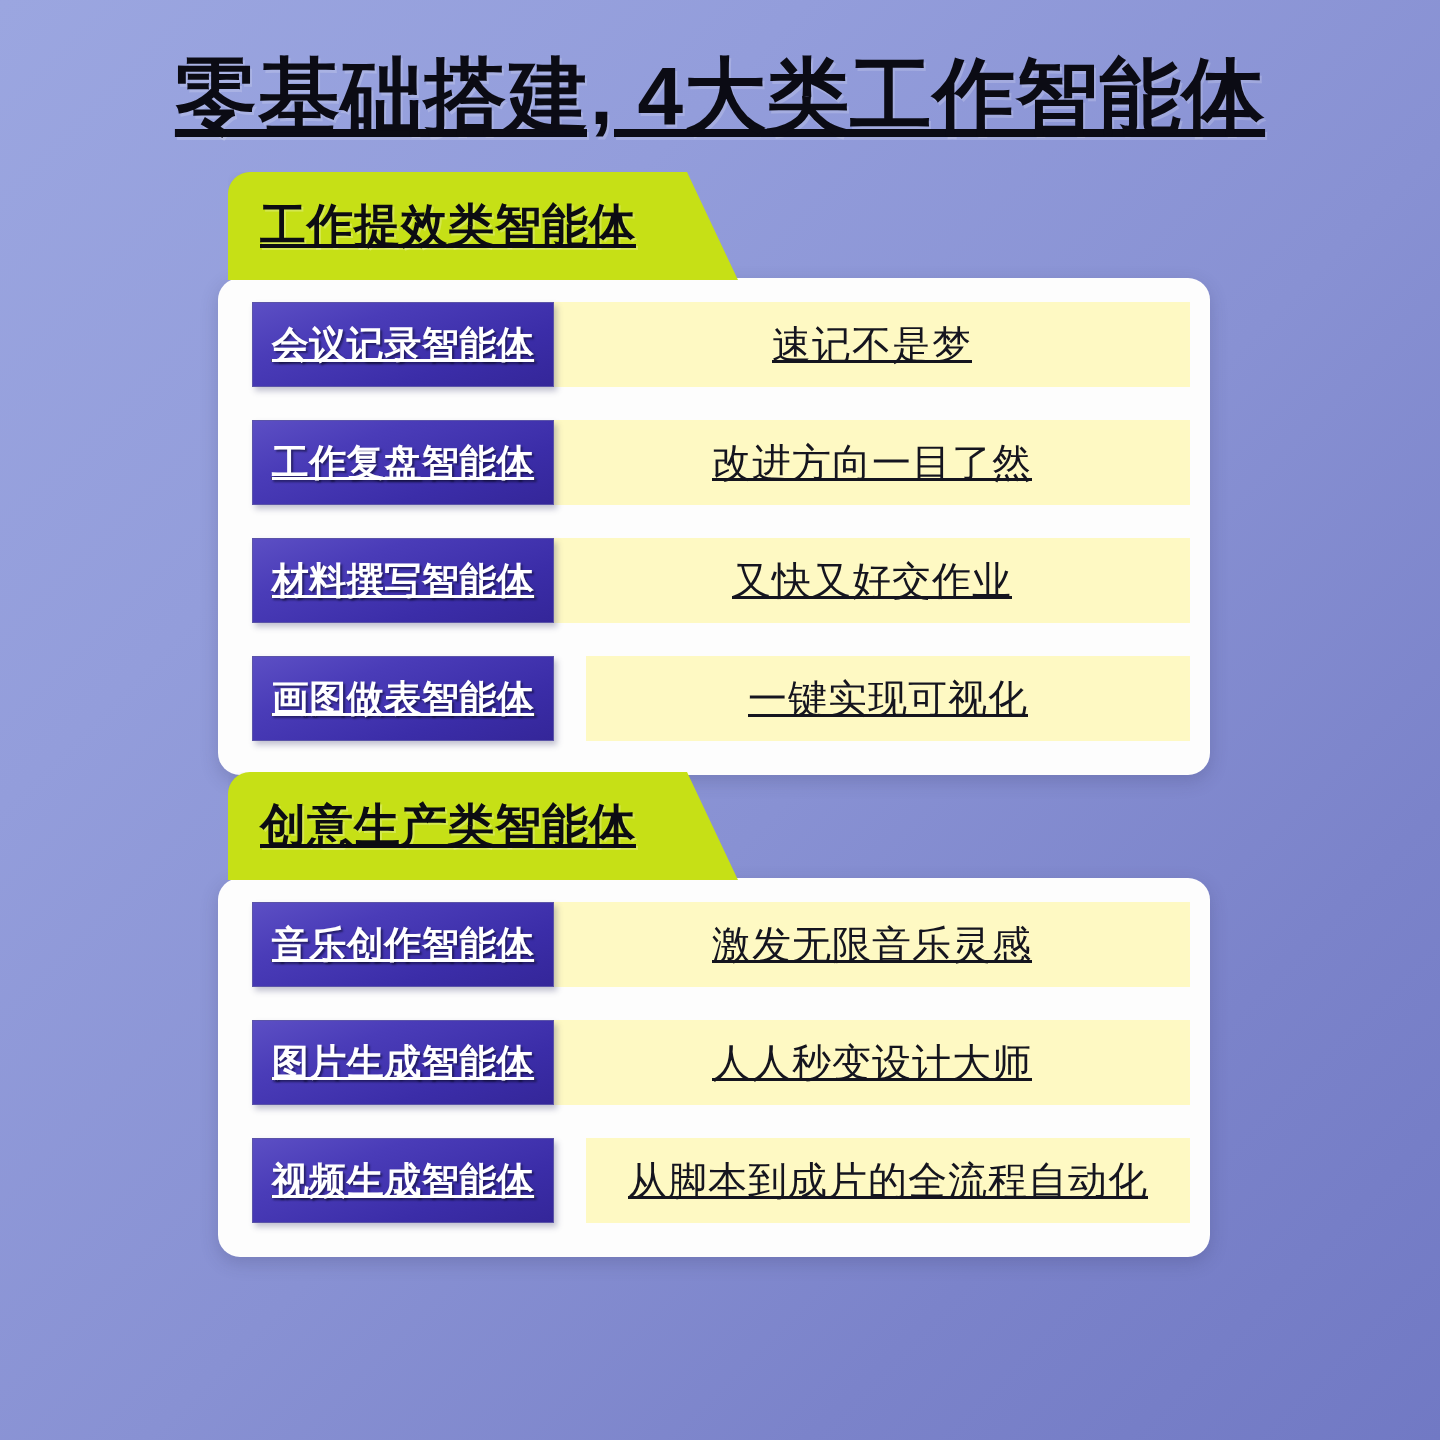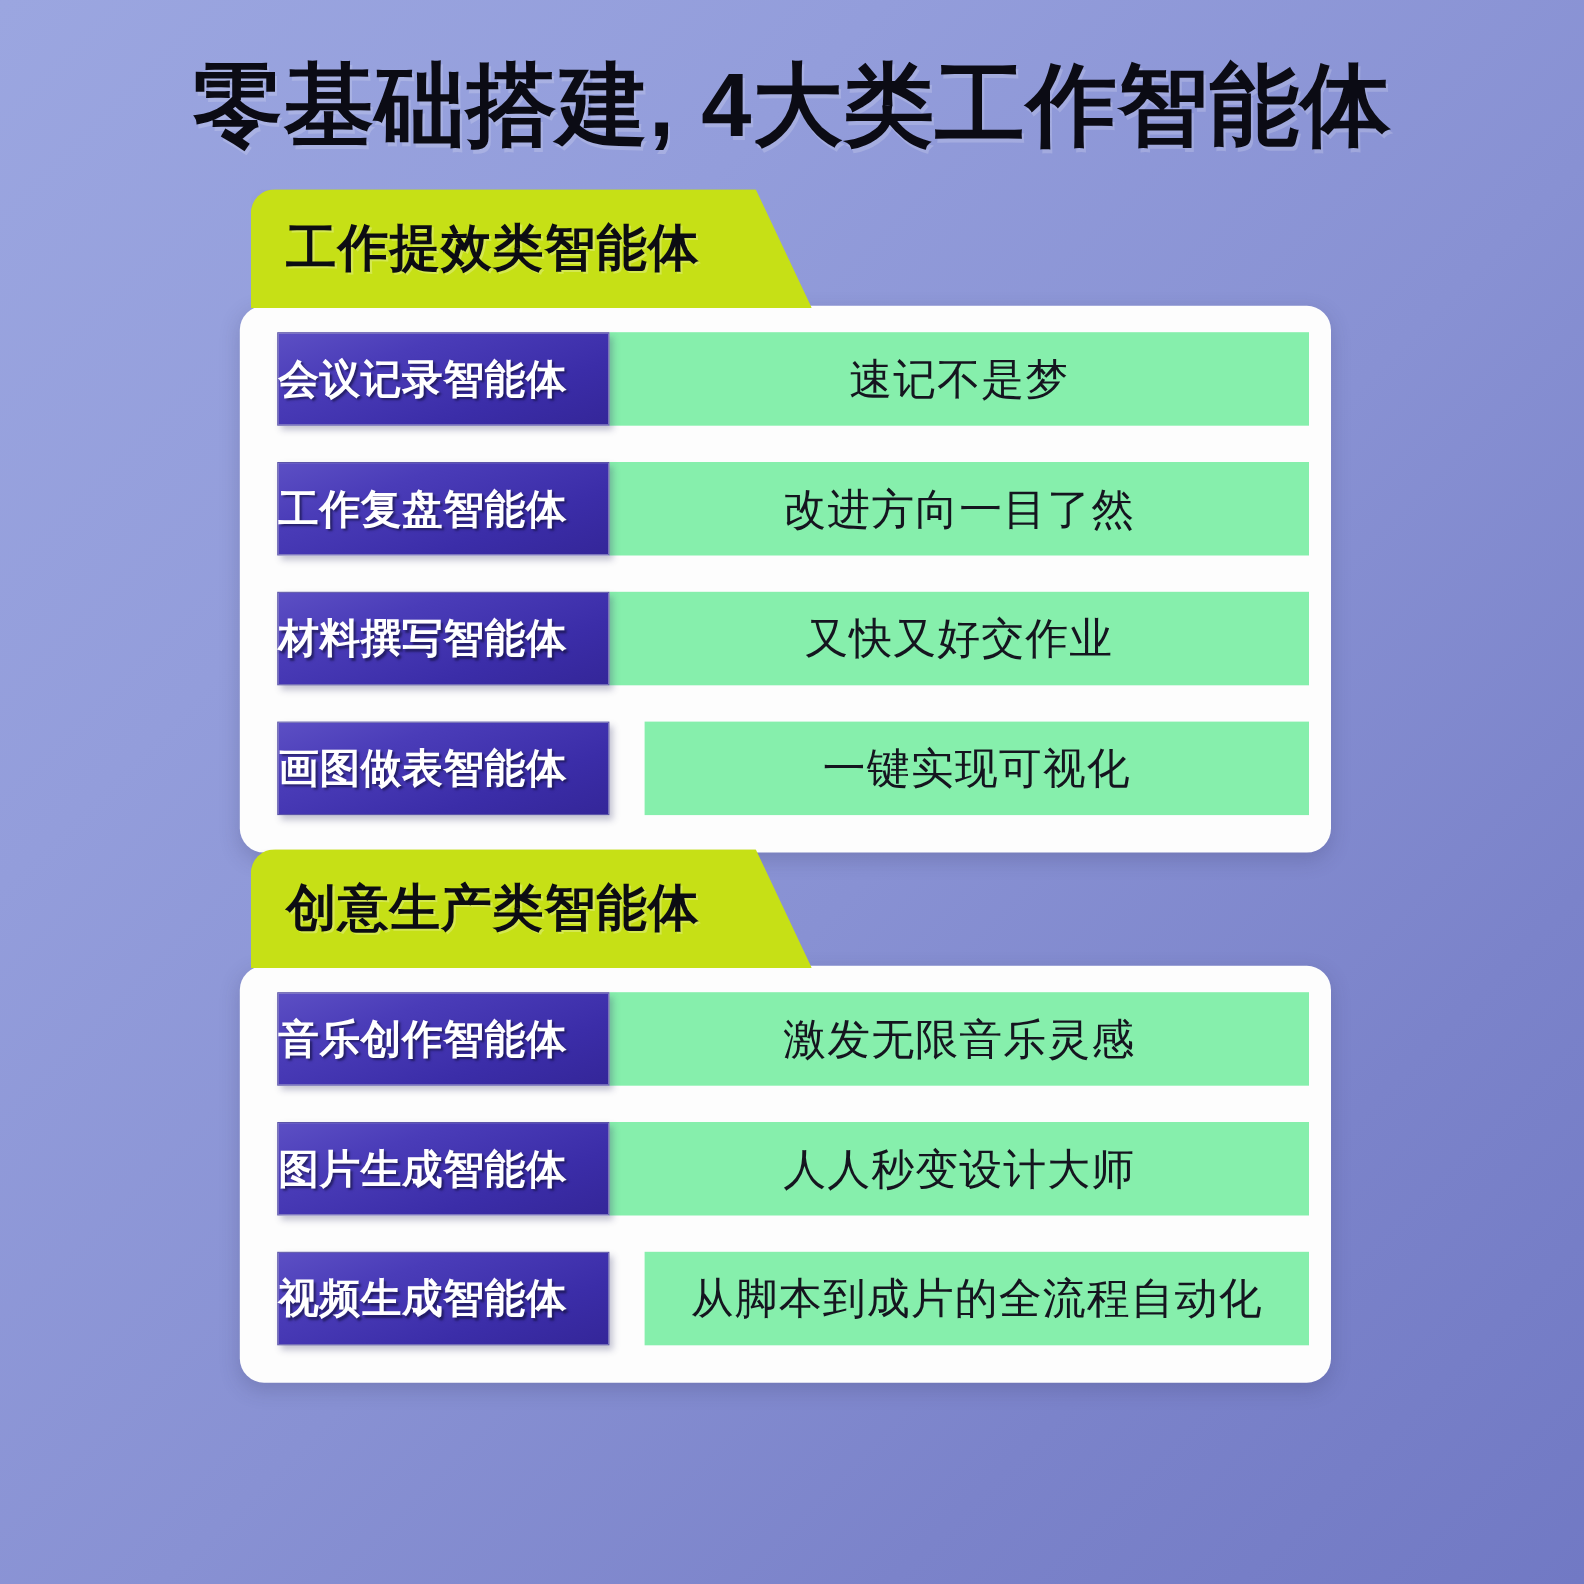--- a/index.html
+++ b/index.html
@@ -1,15 +1,15 @@
 <!DOCTYPE html>
 <html><head>
 <meta charset="utf-8">
 <style>
-  * { margin:0; padding:0; box-sizing:border-box; }
+  * { margin:0; padding:0; box-sizing:border-box;text-decoration:underline; }
   html, body {
     width:1440px; height:1440px;
     overflow:hidden;
     font-family:"Liberation Sans", "DejaVu Sans", sans-serif;
   }
   body {
     background:
       linear-gradient(135deg, #9ba6e0 0%, #939ddb 28%, #8891d3 55%, #7b83ca 78%, #7179c4 100%);
     position:relative;
   }
@@ -80,36 +80,37 @@
     width:938px;
   }
   .row:last-child { margin-bottom:0;gap:32px; }
 
   .chip {
     flex:0 0 302px;
     background:linear-gradient(160deg, #5c4fc4 0%, #4a3cb8 30%, #3b2da8 70%, #342699 100%);
     border:1px solid #5b54a8;
     display:flex;
     align-items:center;
+    justify-content:center;
     box-shadow: 3px 4px 6px rgba(60,60,110,0.30);
     position:relative;
     z-index:2;
   }
   .chip-label {
     font-size:37px;
     font-weight:800;
     color:#ffffff;
     letter-spacing:0.5px;
     white-space:nowrap;
     text-shadow: 2px 2px 2px rgba(10,10,40,0.55);
   }
 
   .value {
     flex:1 1 auto;
-    background:#86efac;
+    background:#fef9c3;
     display:flex;
     align-items:center;
     justify-content:center;
     padding:0 12px;
   }
   .value-text {
     font-size:39px;
     font-weight:500;
     color:#15151f;
     letter-spacing:1px;

